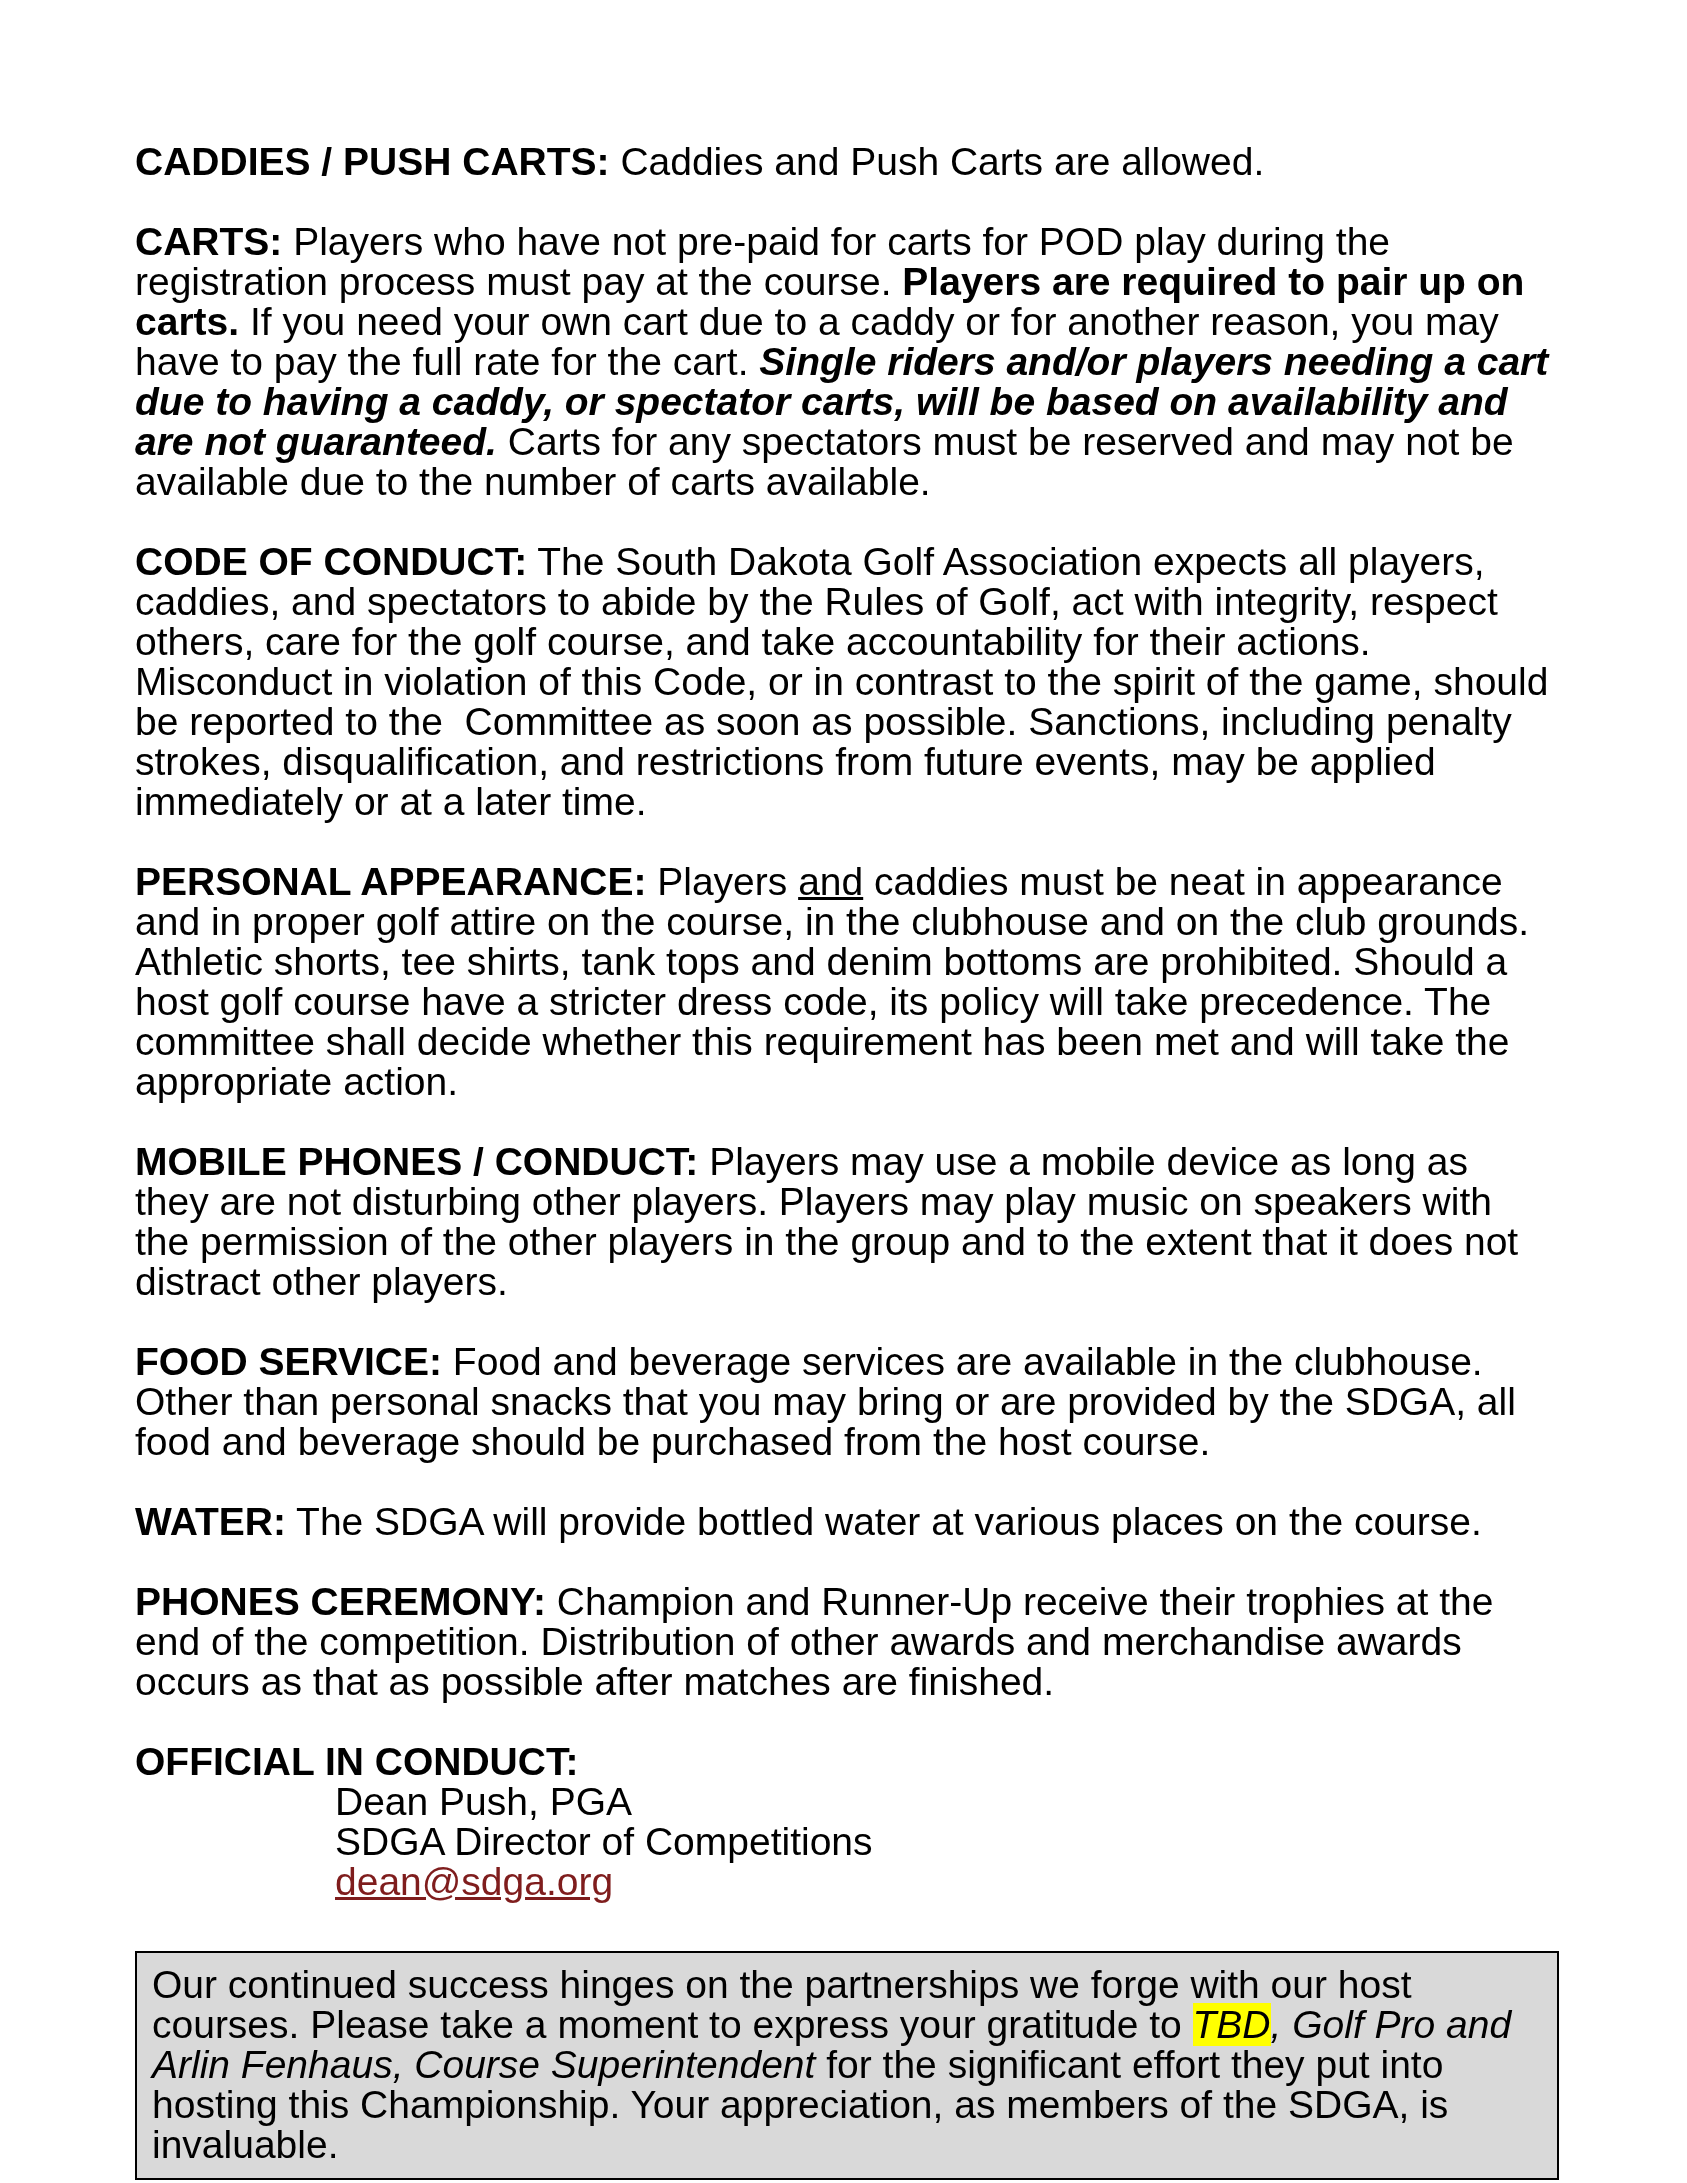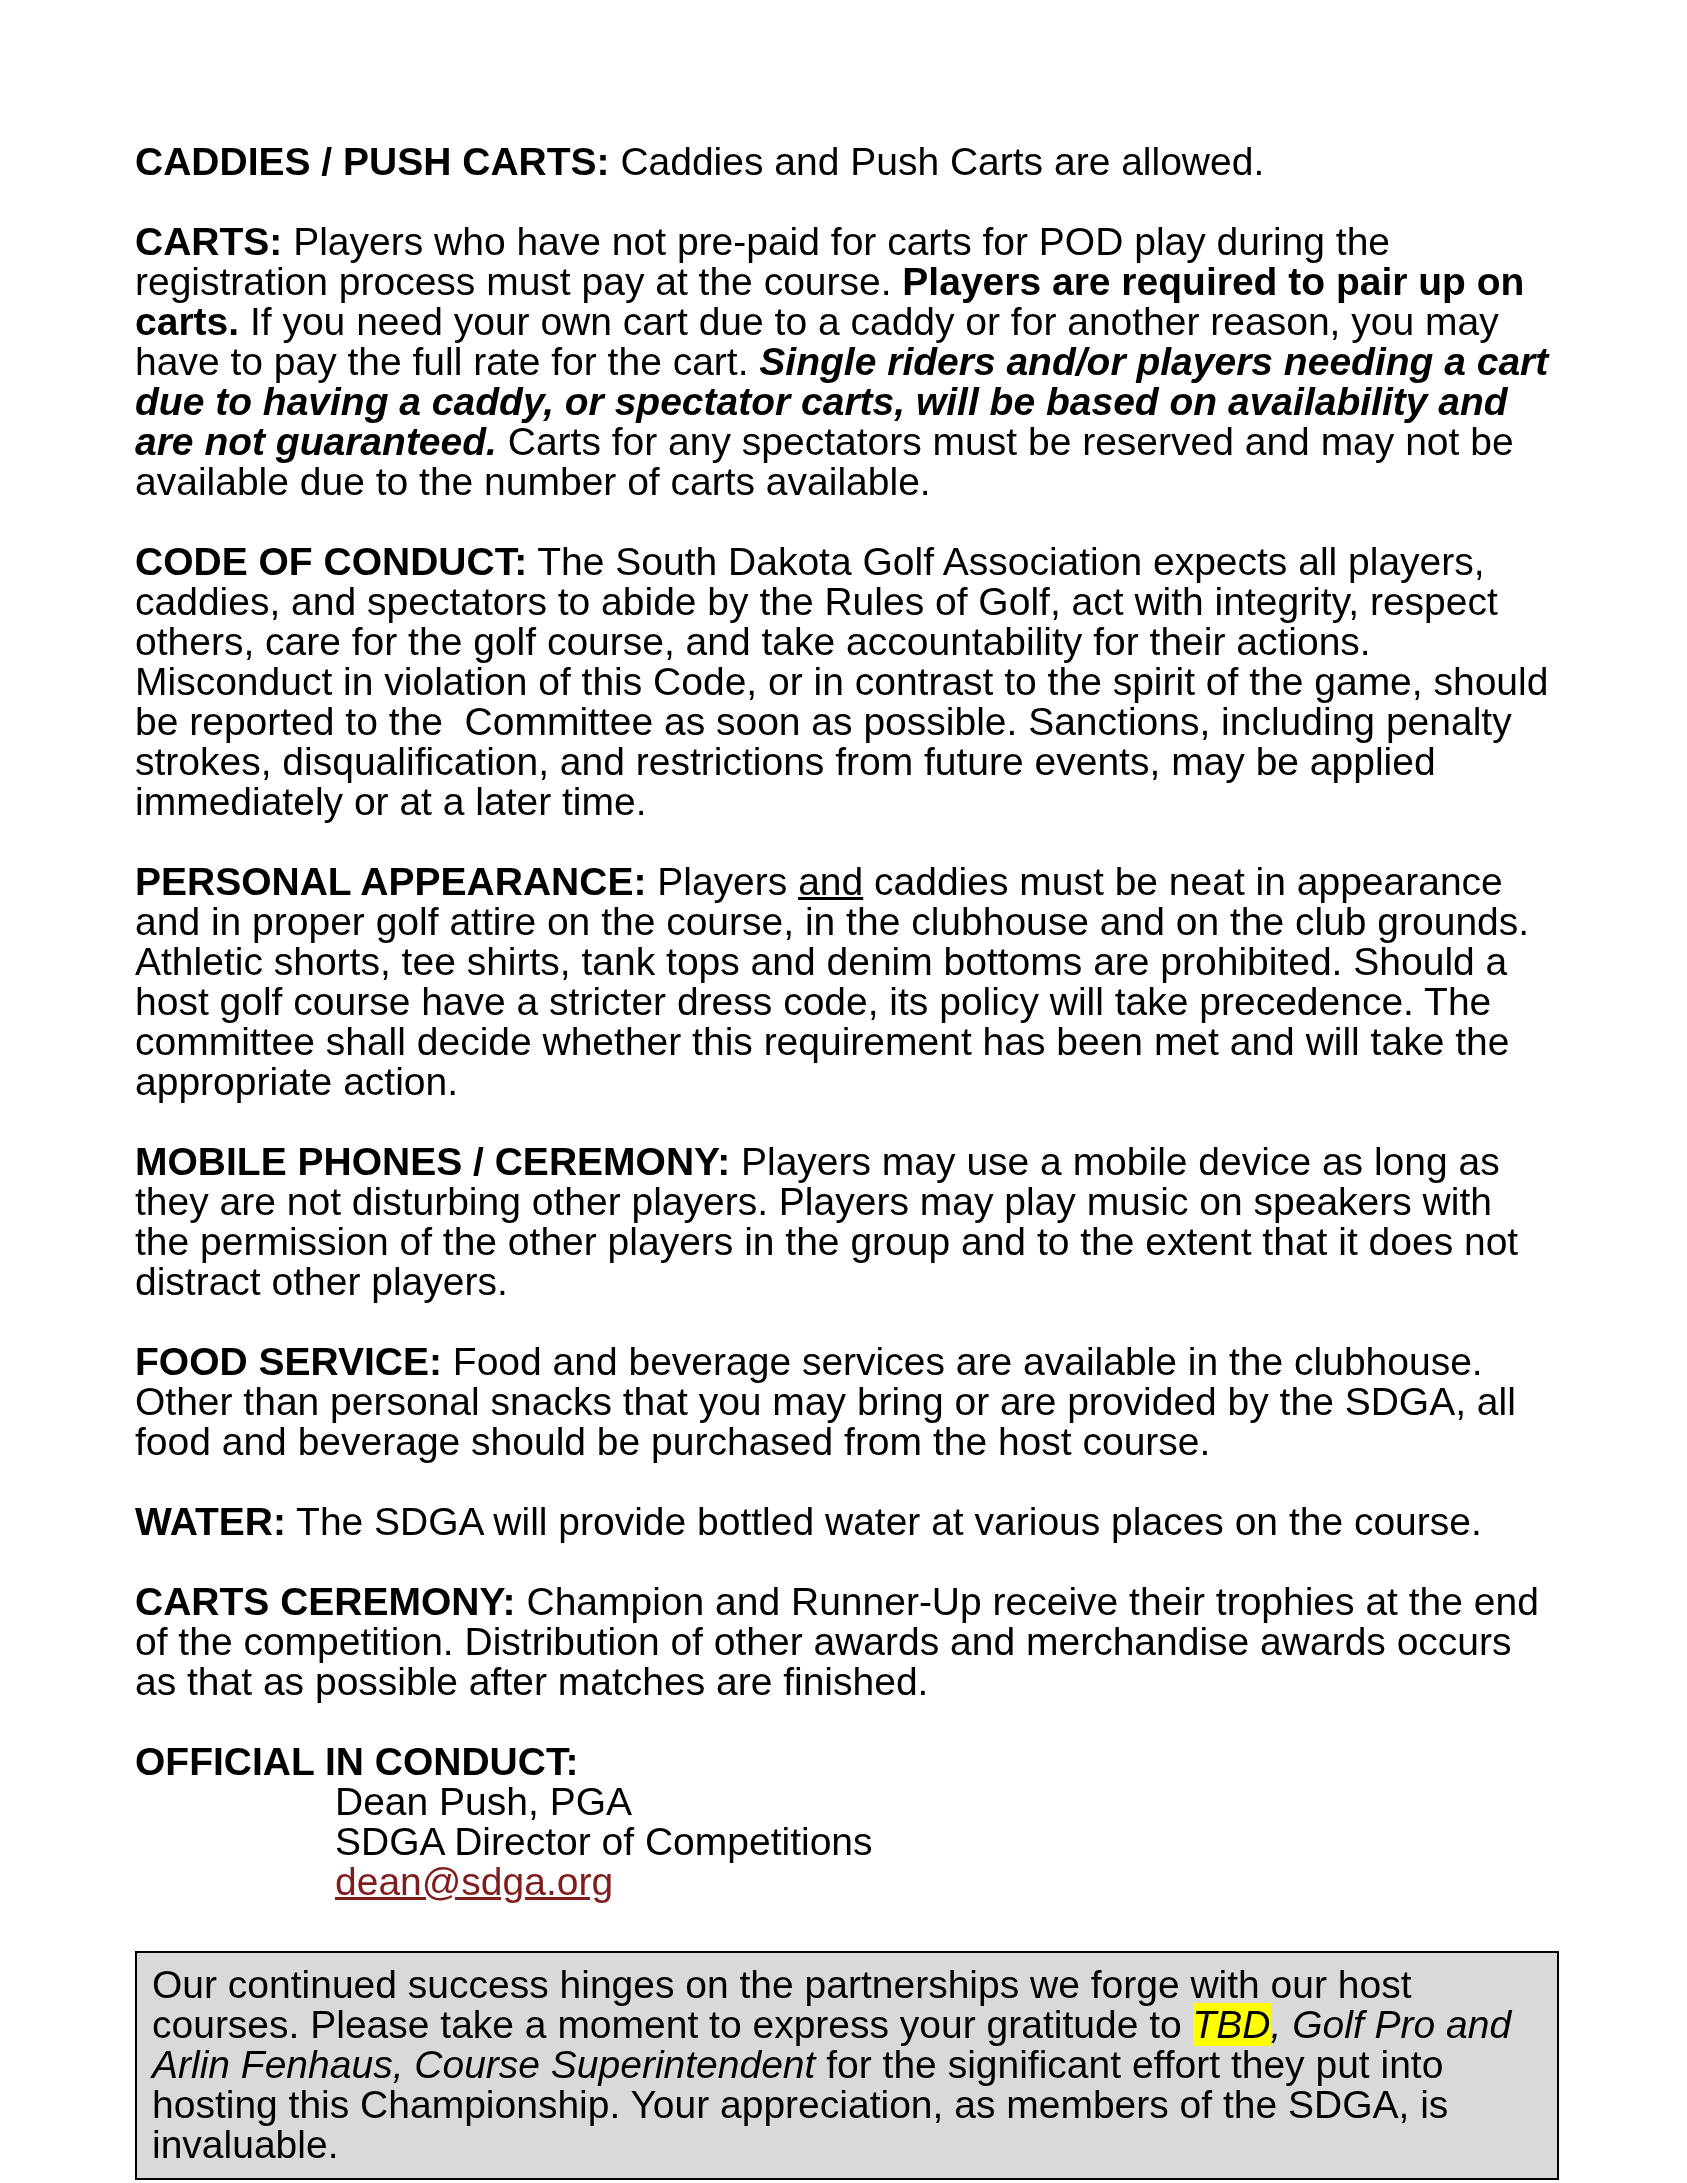--- a/index.html
+++ b/index.html
@@ -60,27 +60,27 @@
 <div class="doc">
 
   <p class="para"><span class="b">CADDIES / PUSH CARTS:</span><span> Caddies and Push Carts are allowed.</span></p>
 
   <p class="para"><span class="b">CARTS:</span><span> Players who have not pre-paid for carts for POD play during the registration process must pay at the course. </span><span class="b">Players are required to pair up on carts.</span><span> If you need your own cart due to a caddy or for another reason, you may have to pay the full rate for the cart. </span><span class="bi">Single riders and/or players needing a cart due to having a caddy, or spectator carts, will be based on availability and are not guaranteed.</span><span> Carts for any spectators must be reserved and may not be available due to the number of carts available.</span></p>
 
   <p class="para"><span class="b">CODE OF CONDUCT:</span><span> The South Dakota Golf Association expects all players, caddies, and spectators to abide by the Rules of Golf, act with integrity, respect others, care for the golf course, and take accountability for their actions. Misconduct in violation of this Code, or in contrast to the spirit of the game, should be reported to the  Committee as soon as possible. Sanctions, including penalty strokes, disqualification, and restrictions from future events, may be applied immediately or at a later time.</span></p>
 
   <p class="para"><span class="b">PERSONAL APPEARANCE:</span><span> Players </span><span class="u">and</span><span> caddies must be neat in appearance and in proper golf attire on the course, in the clubhouse and on the club grounds. Athletic shorts, tee shirts, tank tops and denim bottoms are prohibited. Should a host golf course have a stricter dress code, its policy will take precedence. The committee shall decide whether this requirement has been met and will take the appropriate action.</span></p>
 
-  <p class="para"><span class="b">MOBILE PHONES / CEREMONY:</span><span> Players may use a mobile device as long as they are not disturbing other players. Players may play music on speakers with the permission of the other players in the group and to the extent that it does not distract other players.</span></p>
+  <p class="para"><span class="b">MOBILE PHONES / CONDUCT:</span><span> Players may use a mobile device as long as they are not disturbing other players. Players may play music on speakers with the permission of the other players in the group and to the extent that it does not distract other players.</span></p>
 
   <p class="para"><span class="b">FOOD SERVICE:</span><span> Food and beverage services are available in the clubhouse. Other than personal snacks that you may bring or are provided by the SDGA, all food and beverage should be purchased from the host course.</span></p>
 
   <p class="para"><span class="b">WATER:</span><span> The SDGA will provide bottled water at various places on the course.</span></p>
 
-  <p class="para"><span class="b">CARTS CEREMONY:</span><span> Champion and Runner-Up receive their trophies at the end of the competition. Distribution of other awards and merchandise awards occurs as that as possible after matches are finished.</span></p>
+  <p class="para"><span class="b">PHONES CEREMONY:</span><span> Champion and Runner-Up receive their trophies at the end of the competition. Distribution of other awards and merchandise awards occurs as that as possible after matches are finished.</span></p>
 
   <p class="para heading-para"><span class="b">OFFICIAL IN CONDUCT:</span></p>
 
   <div class="official-block">
     <p class="official-line">Dean Push, PGA</p>
     <p class="official-line">SDGA Director of Competitions</p>
     <p class="official-line"><a class="email-link" href="#">dean@sdga.org</a></p>
   </div>
 
   <div class="note-box">

